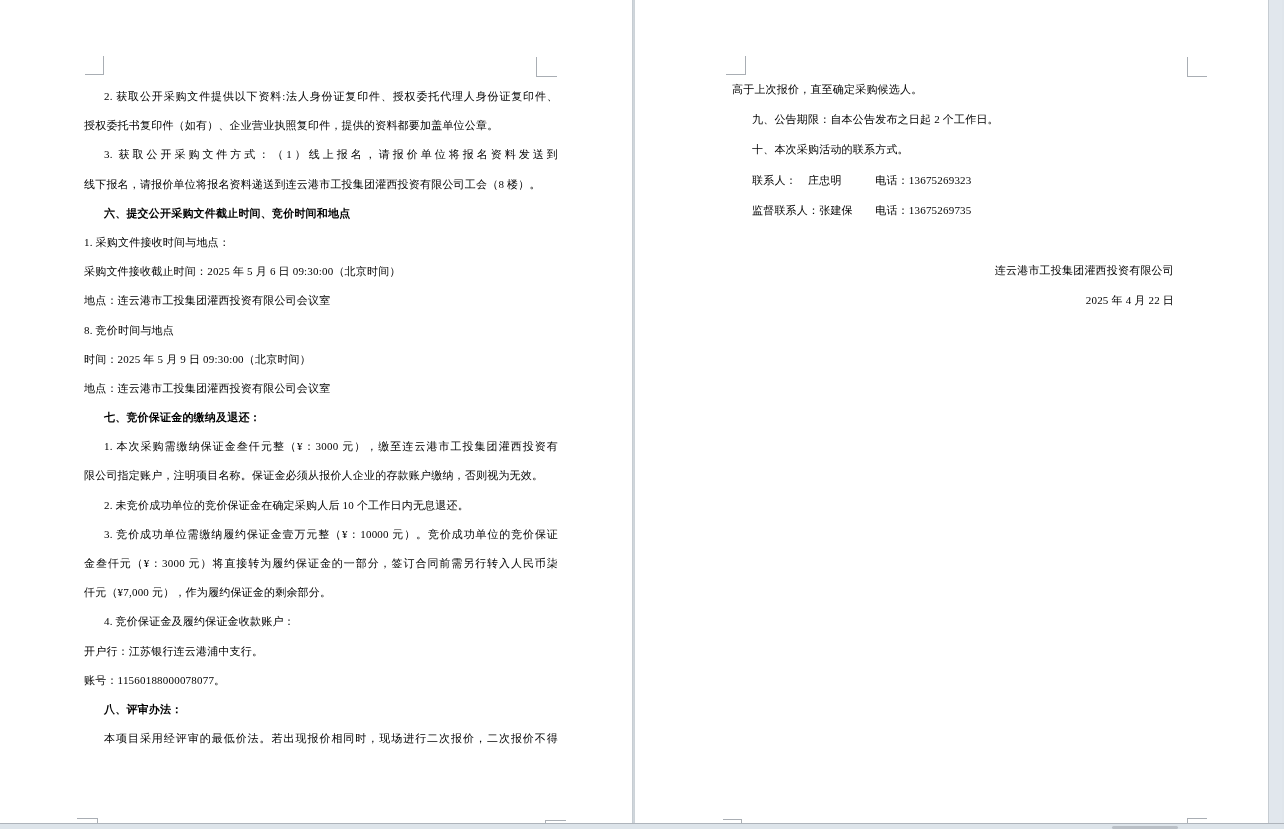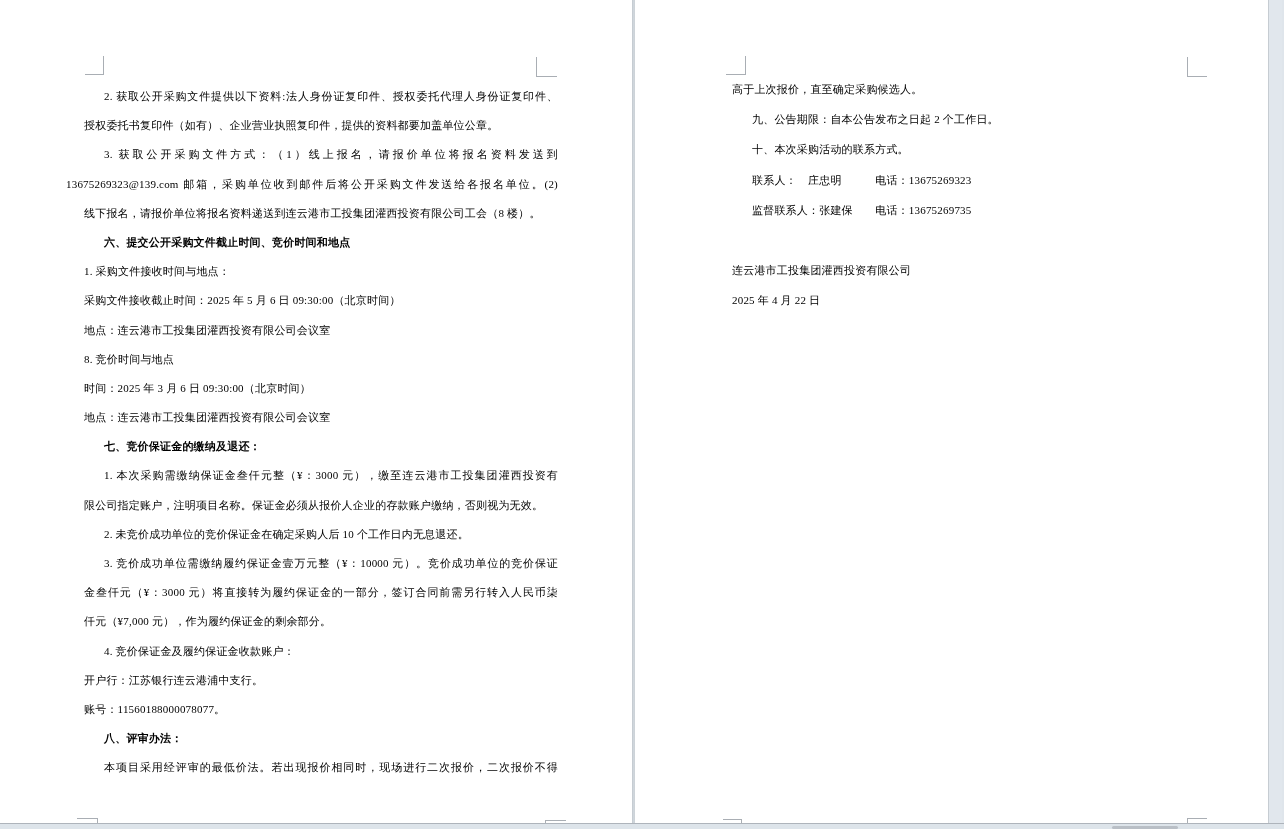--- a/index.html
+++ b/index.html
@@ -33,42 +33,41 @@
   .textcol{position:absolute;color:#000;}
   .page-left  .textcol{left:84px;top:82px;width:474px;}
   .page-right .textcol{left:97px;top:74px;width:442px;}
   .doc-line{font-size:11px;letter-spacing:0.2px;white-space:normal;overflow:visible;}
   .page-left  .doc-line{height:29.2px;line-height:29.2px;}
   .page-right .doc-line{height:30.2px;line-height:30.2px;}
   .doc-line.ind{padding-left:20px;}
   .doc-line.hang{margin-left:-18px;}
   .doc-line.j{text-align:justify;text-align-last:justify;}
   .doc-line.b{font-weight:700;}
-  .doc-line.right{text-align:left;}
+  .doc-line.right{text-align:right;}
   .scroll-thumb{position:absolute;left:1112px;top:825.5px;width:66px;height:3.5px;
     background:#b9bfc6;border-radius:2px;}
 </style>
 </head>
 <body>
 
 <div class="canvas">
 
   <div class="page page-left">
     <div class="textcol">
         <div class="doc-line ind j">2. 获取公开采购文件提供以下资料:法人身份证复印件、授权委托代理人身份证复印件、</div>
         <div class="doc-line">授权委托书复印件（如有）、企业营业执照复印件，提供的资料都要加盖单位公章。</div>
         <div class="doc-line ind j">3. 获取公开采购文件方式：（1）线上报名，请报价单位将报名资料发送到</div>
-        <div class="doc-line hang j">13675269323@139.com 邮箱，采购单位收到邮件后将公开采购文件发送给各报名单位。(2)</div>
         <div class="doc-line">线下报名，请报价单位将报名资料递送到连云港市工投集团灌西投资有限公司工会（8 楼）。</div>
         <div class="doc-line ind b">六、提交公开采购文件截止时间、竞价时间和地点</div>
         <div class="doc-line">1. 采购文件接收时间与地点：</div>
         <div class="doc-line">采购文件接收截止时间：2025 年 5 月 6 日 09:30:00（北京时间）</div>
         <div class="doc-line">地点：连云港市工投集团灌西投资有限公司会议室</div>
         <div class="doc-line">8. 竞价时间与地点</div>
-        <div class="doc-line">时间：2025 年 3 月 6 日 09:30:00（北京时间）</div>
+        <div class="doc-line">时间：2025 年 5 月 9 日 09:30:00（北京时间）</div>
         <div class="doc-line">地点：连云港市工投集团灌西投资有限公司会议室</div>
         <div class="doc-line ind b">七、竞价保证金的缴纳及退还：</div>
         <div class="doc-line ind j">1. 本次采购需缴纳保证金叁仟元整（¥：3000 元），缴至连云港市工投集团灌西投资有</div>
         <div class="doc-line">限公司指定账户，注明项目名称。保证金必须从报价人企业的存款账户缴纳，否则视为无效。</div>
         <div class="doc-line ind">2. 未竞价成功单位的竞价保证金在确定采购人后 10 个工作日内无息退还。</div>
         <div class="doc-line ind j">3. 竞价成功单位需缴纳履约保证金壹万元整（¥：10000 元）。竞价成功单位的竞价保证</div>
         <div class="doc-line j">金叁仟元（¥：3000 元）将直接转为履约保证金的一部分，签订合同前需另行转入人民币柒</div>
         <div class="doc-line">仟元（¥7,000 元），作为履约保证金的剩余部分。</div>
         <div class="doc-line ind">4. 竞价保证金及履约保证金收款账户：</div>
         <div class="doc-line">开户行：江苏银行连云港浦中支行。</div>

